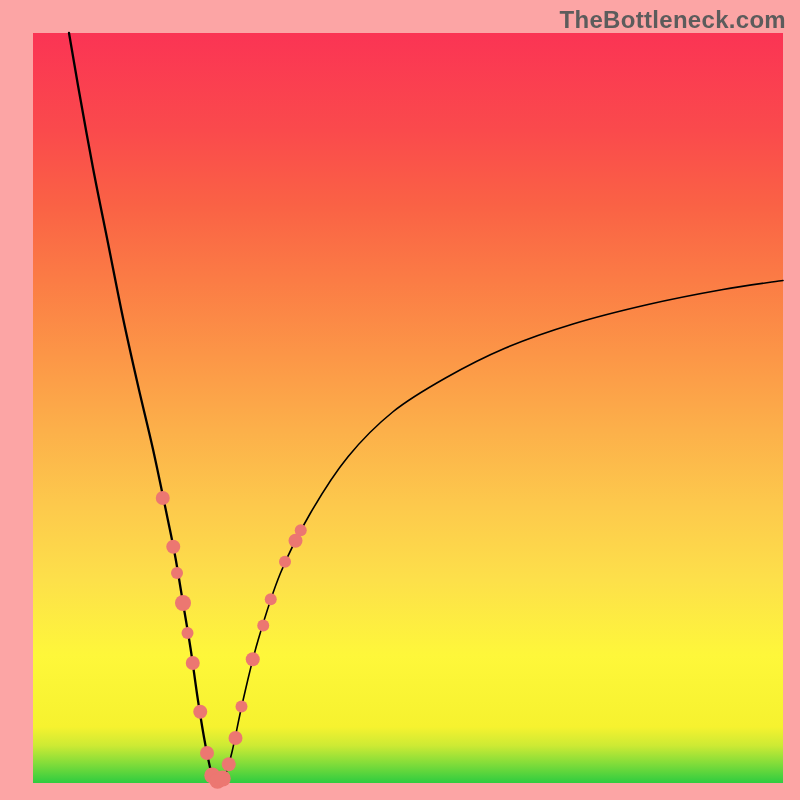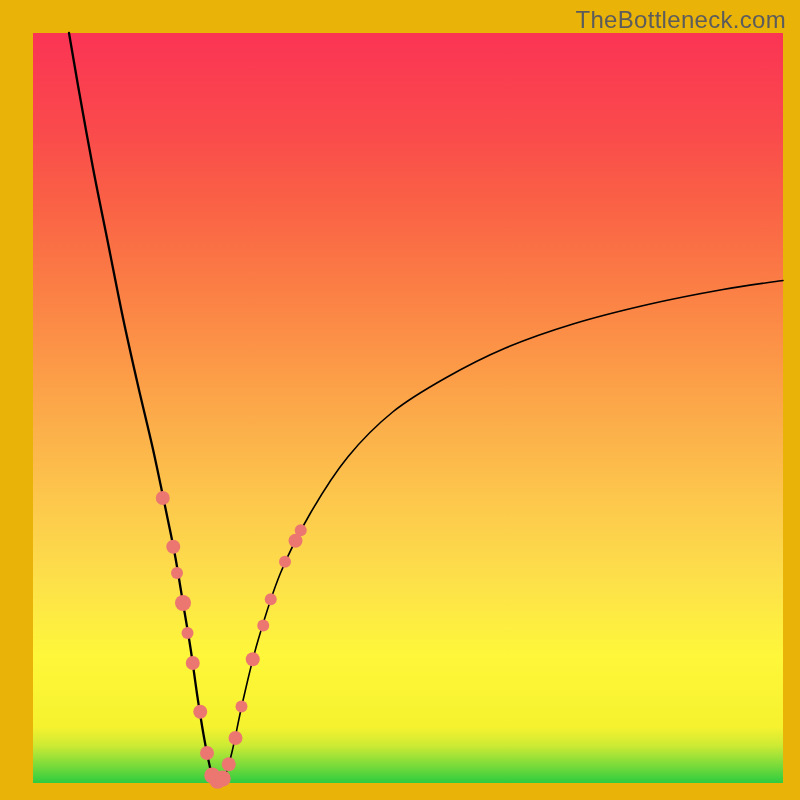--- a/index.html
+++ b/index.html
@@ -10,21 +10,22 @@
     overflow: hidden;
     background: #000;
     font-family: Arial, Helvetica, sans-serif;
   }
   .frame {
     position: absolute;
     left: 0;
     top: 0;
     width: 800px;
     height: 800px;
-    background: #eab308;
+    background: #fca5a5;
+    font-weight: bold;
   }
   .plot {
     position: absolute;
     left: 33px;
     top: 33px;
     width: 750px;
     height: 750px;
     
     background: linear-gradient(
       to top,

